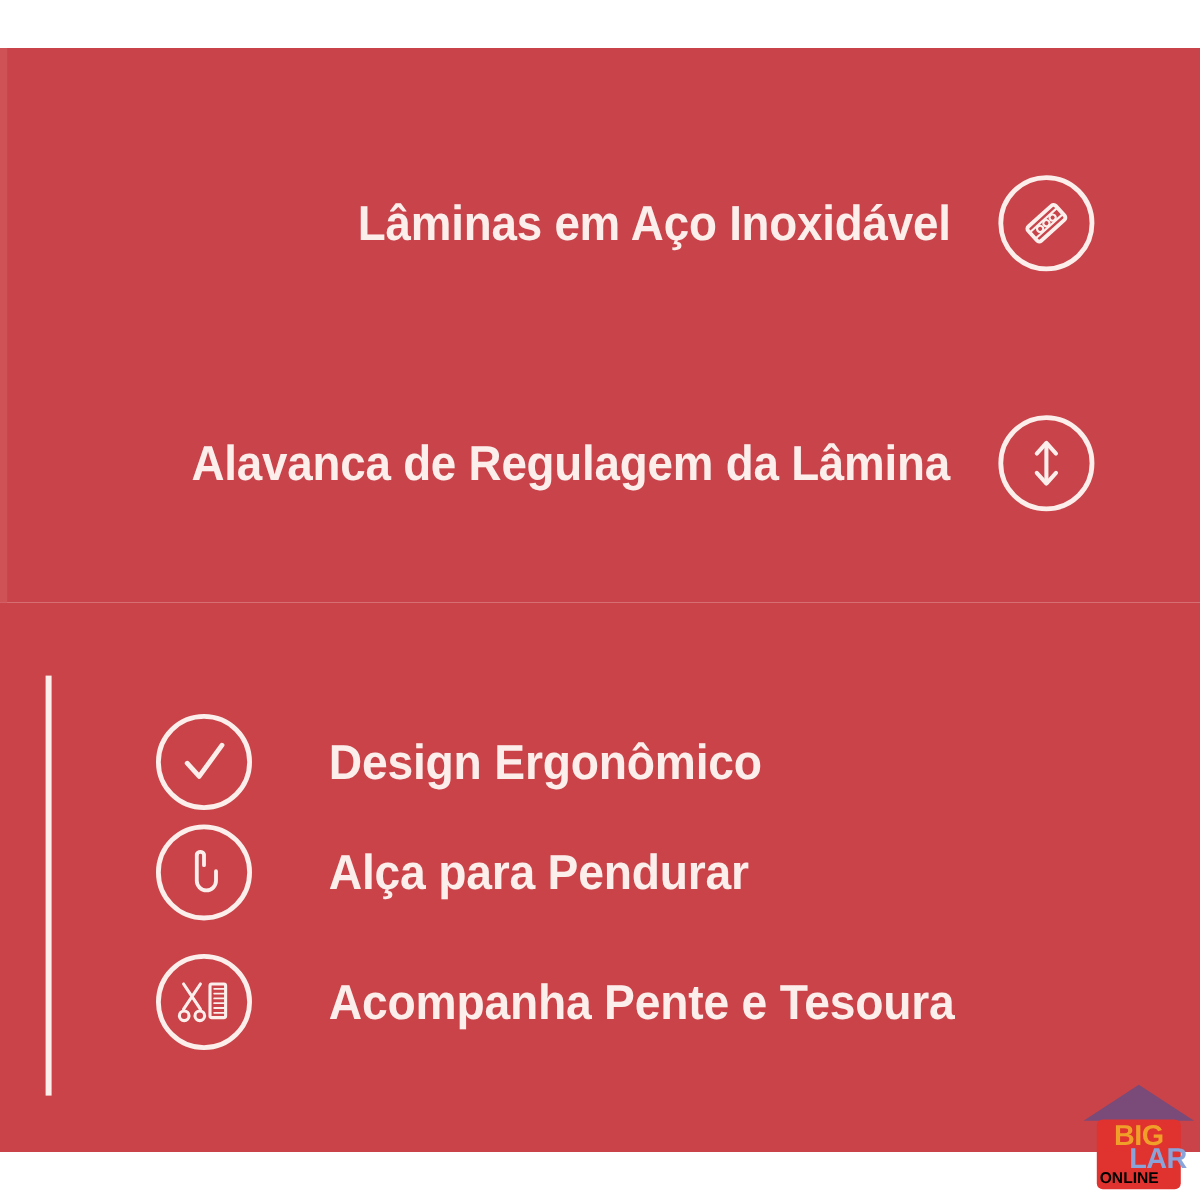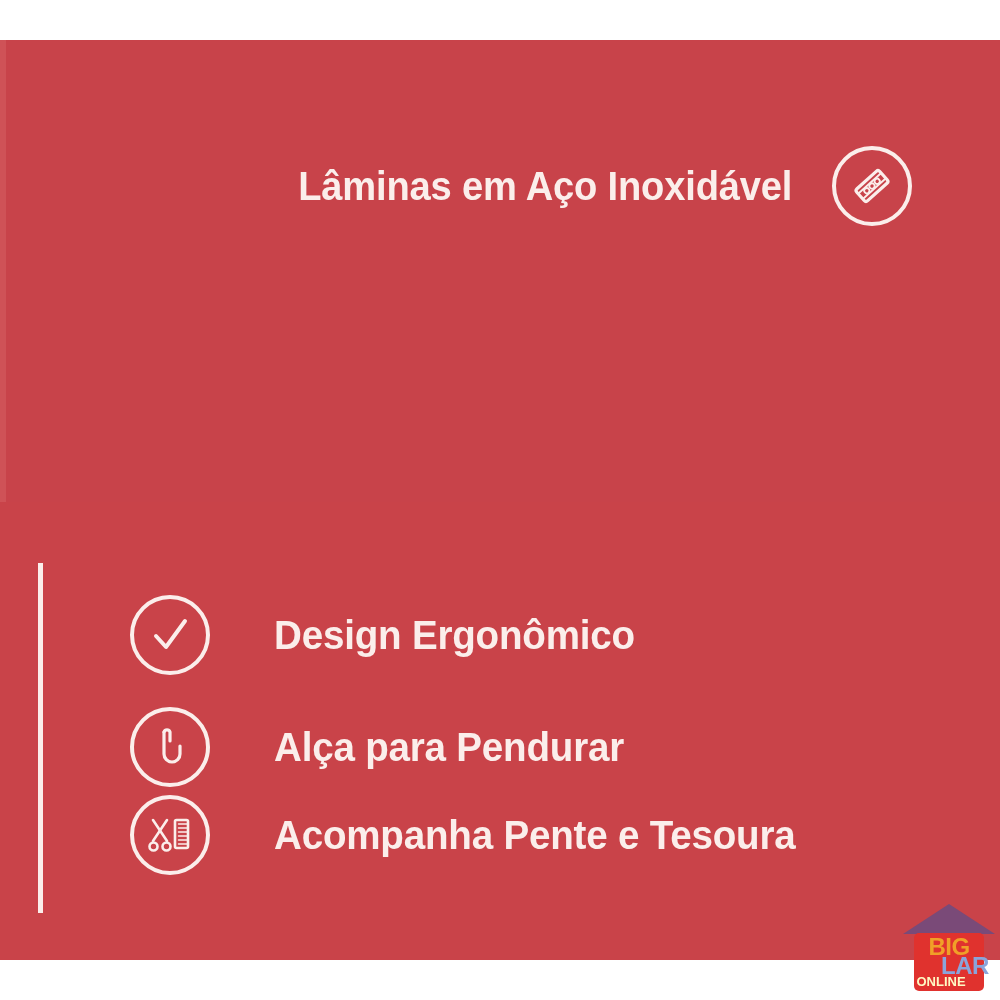--- a/index.html
+++ b/index.html
@@ -121,21 +121,21 @@
   }
   .bottom-row {
     position: absolute;
     left: 0px;
     height: 90px;
     display: flex;
     align-items: center;
     gap: 64px;
   }
   .bottom-row.b0 { top: 0px; }
-  .bottom-row.b1 { top: 112px; }
+  .bottom-row.b1 { top: 92px; }
   .bottom-row.b2 { top: 200px; }
 
   .bottom-label {
     color: #fbeeeb;
     font-size: 41px;
     font-weight: bold;
     letter-spacing: -0.2px;
     white-space: nowrap;
     line-height: 1;
     transform: scaleX(0.94);
@@ -192,21 +192,21 @@
     font-weight: bold;
     line-height: 1;
     letter-spacing: -0.5px;
   }
   .logo-online {
     position: absolute;
     left: 0px;
     top: 42px;
     width: 54px;
     text-align: center;
-    color: #fef9c3;
+    color: #000000;
     font-size: 13px;
     font-weight: bold;
     line-height: 1;
     letter-spacing: 0px;
   }
 </style>
 </head>
 <body>
 
 <div id="banner">
@@ -227,20 +227,30 @@
             <line x1="13.5" y1="32.5" x2="44.5" y2="32.5" stroke-width="1.8"></line>
             <circle cx="22" cy="29" r="2.6" stroke-width="1.8"></circle>
             <circle cx="29" cy="29" r="2.6" stroke-width="1.8"></circle>
             <circle cx="36" cy="29" r="2.6" stroke-width="1.8"></circle>
           </g>
         </svg>
       </div>
     </div>
 
 
+    <div class="top-row r2">
+      <div class="top-label">Alavanca de Regulagem da Lâmina</div>
+      <div class="circle-icon">
+        <svg width="52" height="52" viewBox="0 0 52 52" fill="none" stroke="#fbeeeb" stroke-width="3.4" stroke-linecap="round" stroke-linejoin="round">
+          <line x1="26" y1="10" x2="26" y2="42"></line>
+          <polyline points="18,18 26,9 34,18"></polyline>
+          <polyline points="18,34 26,43 34,34"></polyline>
+        </svg>
+      </div>
+    </div>
 
   </div>
 
   <div class="accent-bar"></div>
 
   <div class="bottom-rows">
 
     <div class="bottom-row b0">
       <div class="circle-icon">
         <svg width="54" height="54" viewBox="0 0 54 54" fill="none" stroke="#fbeeeb" stroke-width="4" stroke-linecap="round" stroke-linejoin="round">

